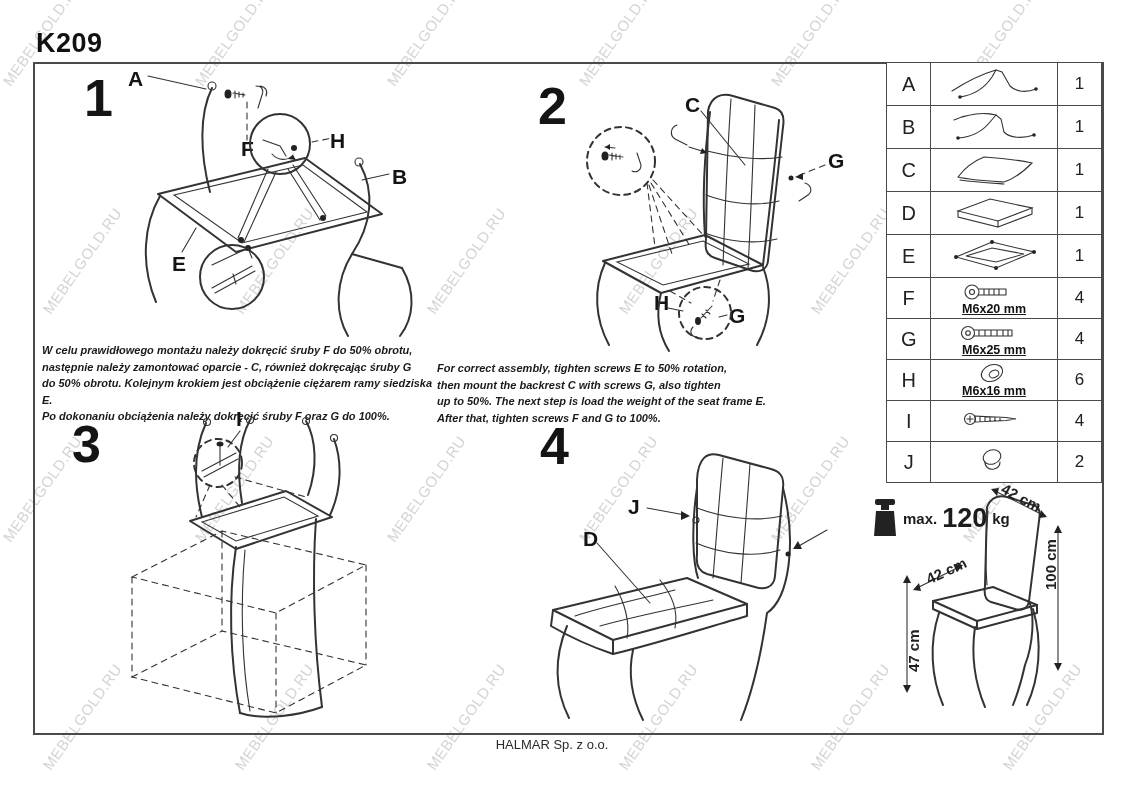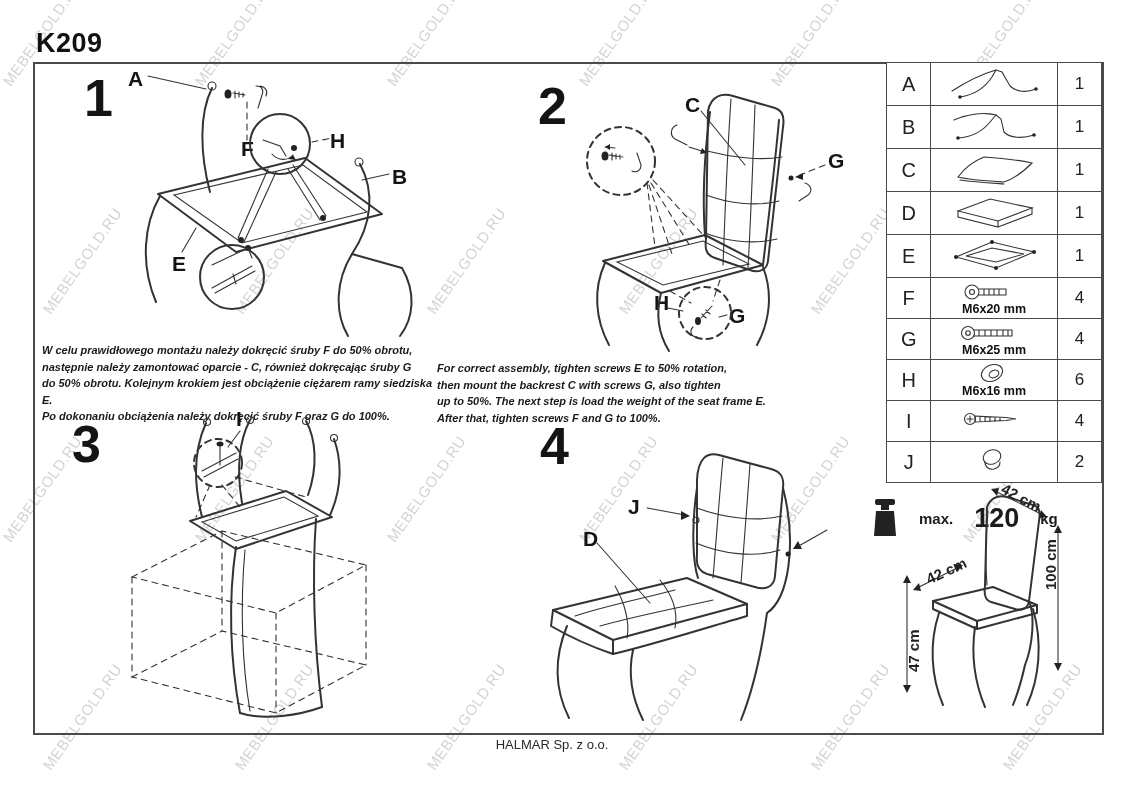--- a/index.html
+++ b/index.html
@@ -17,26 +17,26 @@
   
   .stepnum{font-size:52px;font-weight:bold;color:#141414;line-height:1;}
   .plabel{font-size:21px;font-weight:bold;color:#141414;line-height:1;}
   
   .instr{font-size:11px;font-style:italic;font-weight:bold;line-height:1.5;
          white-space:pre-line;color:#1a1a1a;}
   
   .parts{left:886px;top:62px;width:216px;border-collapse:collapse;background:#fff;}
   .parts td{border:1.5px solid #4a4a4a;height:40px;text-align:center;vertical-align:middle;padding:0;}
   .parts td.letter{width:44px;font-size:20px;color:#222;}
-  .parts td.icon-cell{width:126px;position:relative;}
+  .parts td.icon-cell{width:126px;position:relative;text-decoration:underline;}
   .parts td.qty{width:44px;font-size:17px;color:#222;}
   .size-label{display:block;font-size:12.5px;font-weight:bold;margin-top:-6px;color:#111;}
   
   .dim{font-size:15px;font-weight:bold;color:#222;white-space:nowrap;}
-  .maxload{left:872px;top:498px;display:flex;align-items:center;gap:21px;}
+  .maxload{left:872px;top:498px;display:flex;align-items:center;gap:5px;}
   .maxload .mtxt{font-size:15px;font-weight:bold;}
   .maxload .mval{font-size:27px;font-weight:bold;line-height:1;}
   
   .footer{left:0;top:736px;width:1104px;text-align:center;font-size:13px;line-height:18.5px;color:#2a2a2a;}
   svg{overflow:visible;}
   .ln{stroke:#333;fill:none;stroke-width:2;stroke-linecap:round;stroke-linejoin:round;}
   .ln1{stroke:#333;fill:none;stroke-width:1.1;stroke-linecap:round;}
   .dash{stroke-dasharray:6 5;}
   .fillb{fill:#222;stroke:none;}
 </style>

